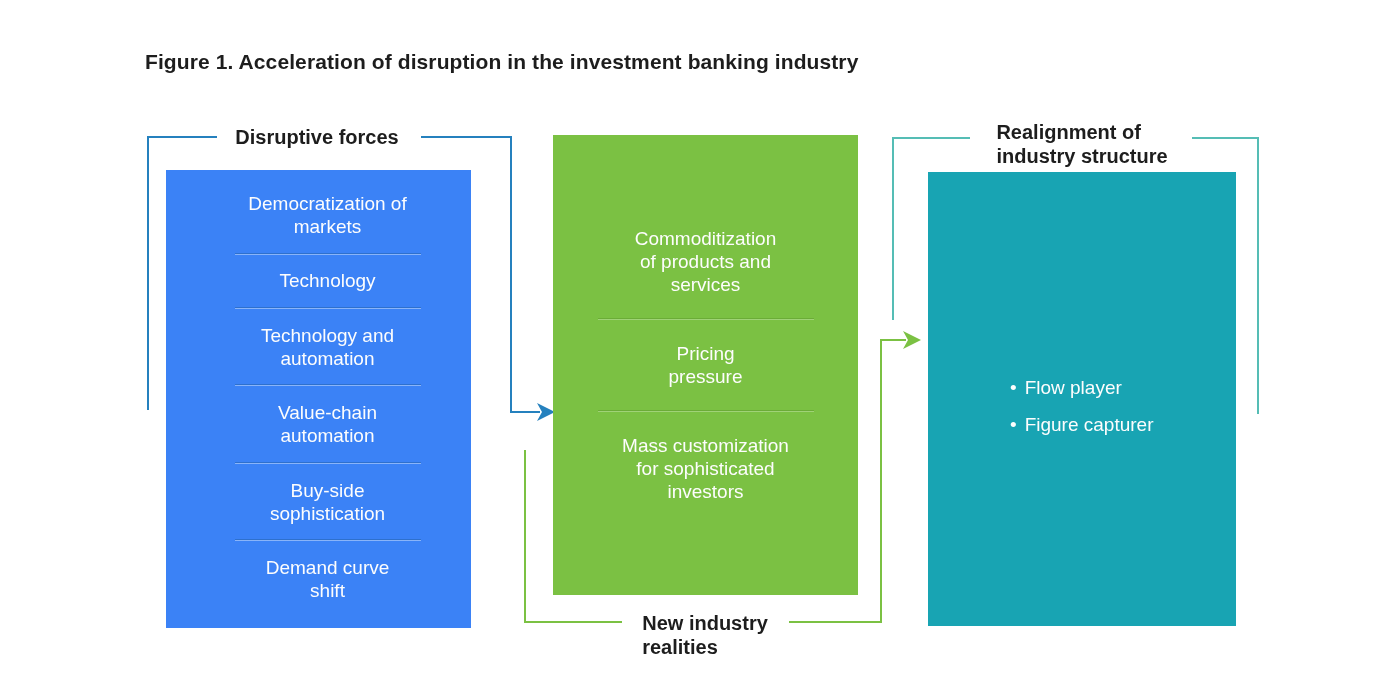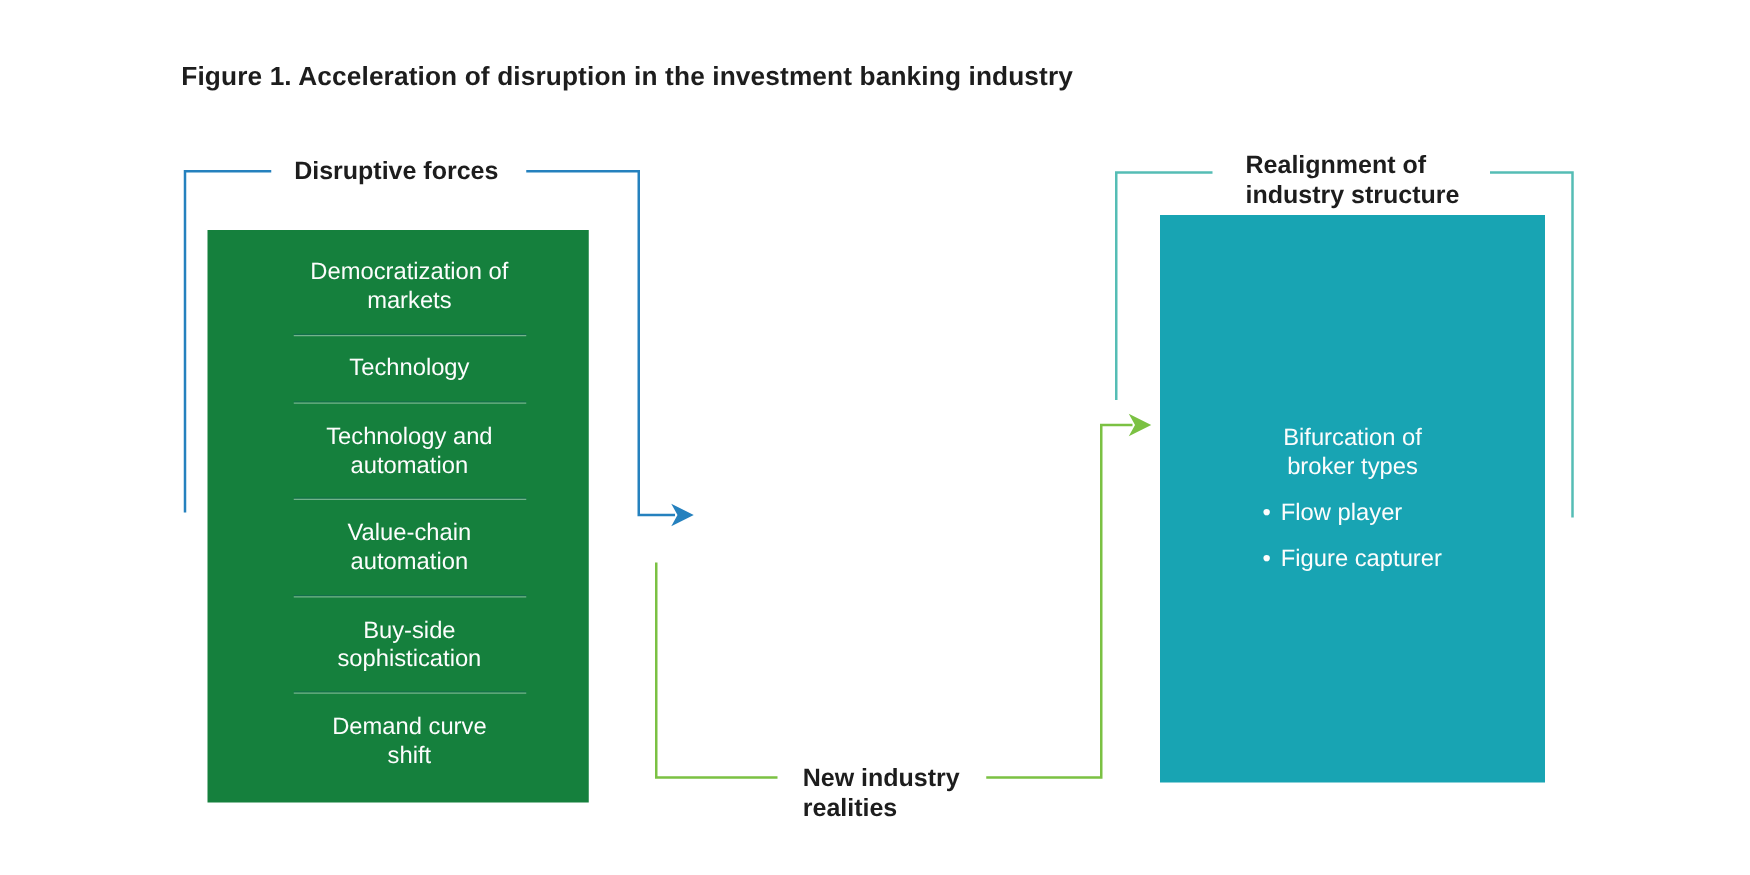--- a/index.html
+++ b/index.html
@@ -53,24 +53,23 @@
   }
   .box-item {
     font-size: 19px;
     line-height: 23px;
     white-space: pre-line;
     color: #fdfdfd;
   }
   #box-blue {
     left: 166px; top: 170px;
     width: 305px; height: 458px;
-    background: #15803d;
+    background: #3b82f6;
     justify-content: space-between;
     padding: 22px 12px 26px 30px;
-    margin-top: 14px;
   }
   #box-green {
     left: 553px; top: 135px;
     width: 305px; height: 460px;
     background: #7BC143;
     justify-content: center;
     gap: 22px;
     padding: 0 30px;
   }
   #box-teal {
@@ -152,24 +151,34 @@
     <div class="box-item">Value-chain
 automation</div>
     <div class="divider"></div>
     <div class="box-item">Buy-side
 sophistication</div>
     <div class="divider"></div>
     <div class="box-item">Demand curve
 shift</div>
   </div>
 
+  <div class="box" id="box-green">
+    <div class="box-item">Commoditization
+of products and
+services</div>
+    <div class="divider divider-green"></div>
+    <div class="box-item">Pricing
+pressure</div>
+    <div class="divider divider-green"></div>
+    <div class="box-item">Mass customization
+for sophisticated
+investors</div>
+  </div>
 
   <div class="box" id="box-teal">
-    <div class="box-item">Bifurcation of
-broker types</div>
     <div class="bullet-list">
       <div class="bullet-item">
         <span class="bullet-dot">•</span>
         <span>Flow player</span>
       </div>
       <div class="bullet-item">
         <span class="bullet-dot">•</span>
         <span>Figure capturer</span>
       </div>
     </div>

